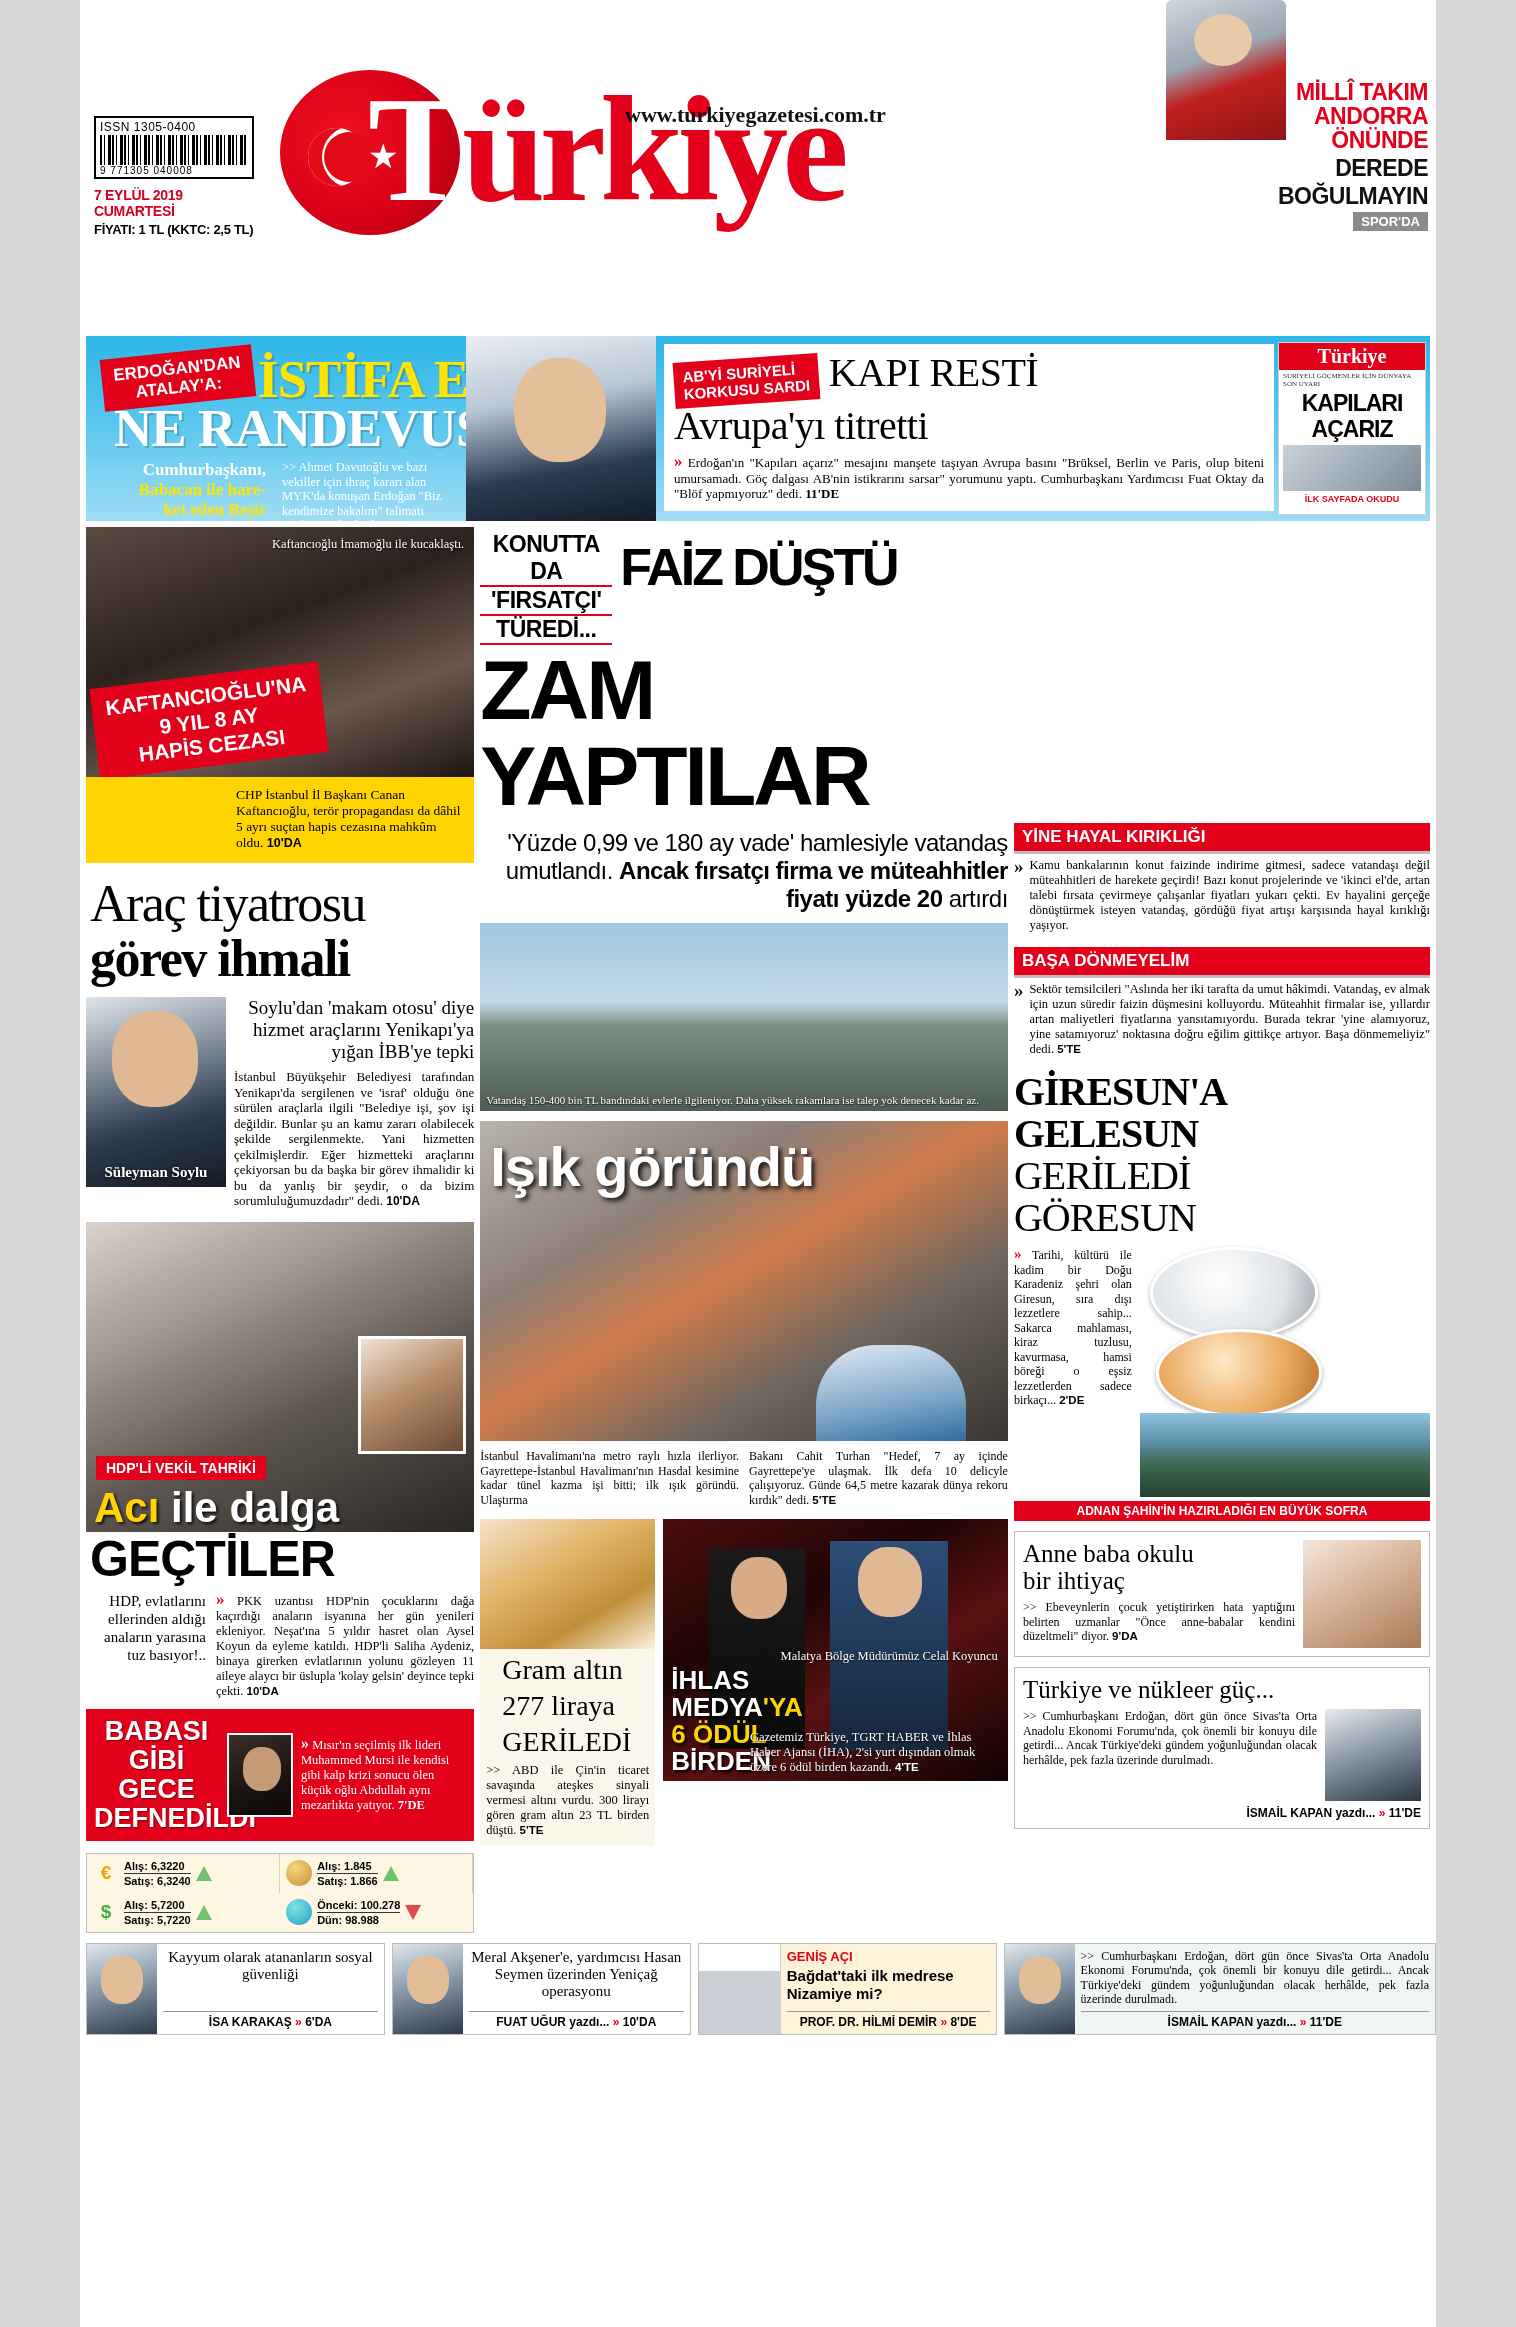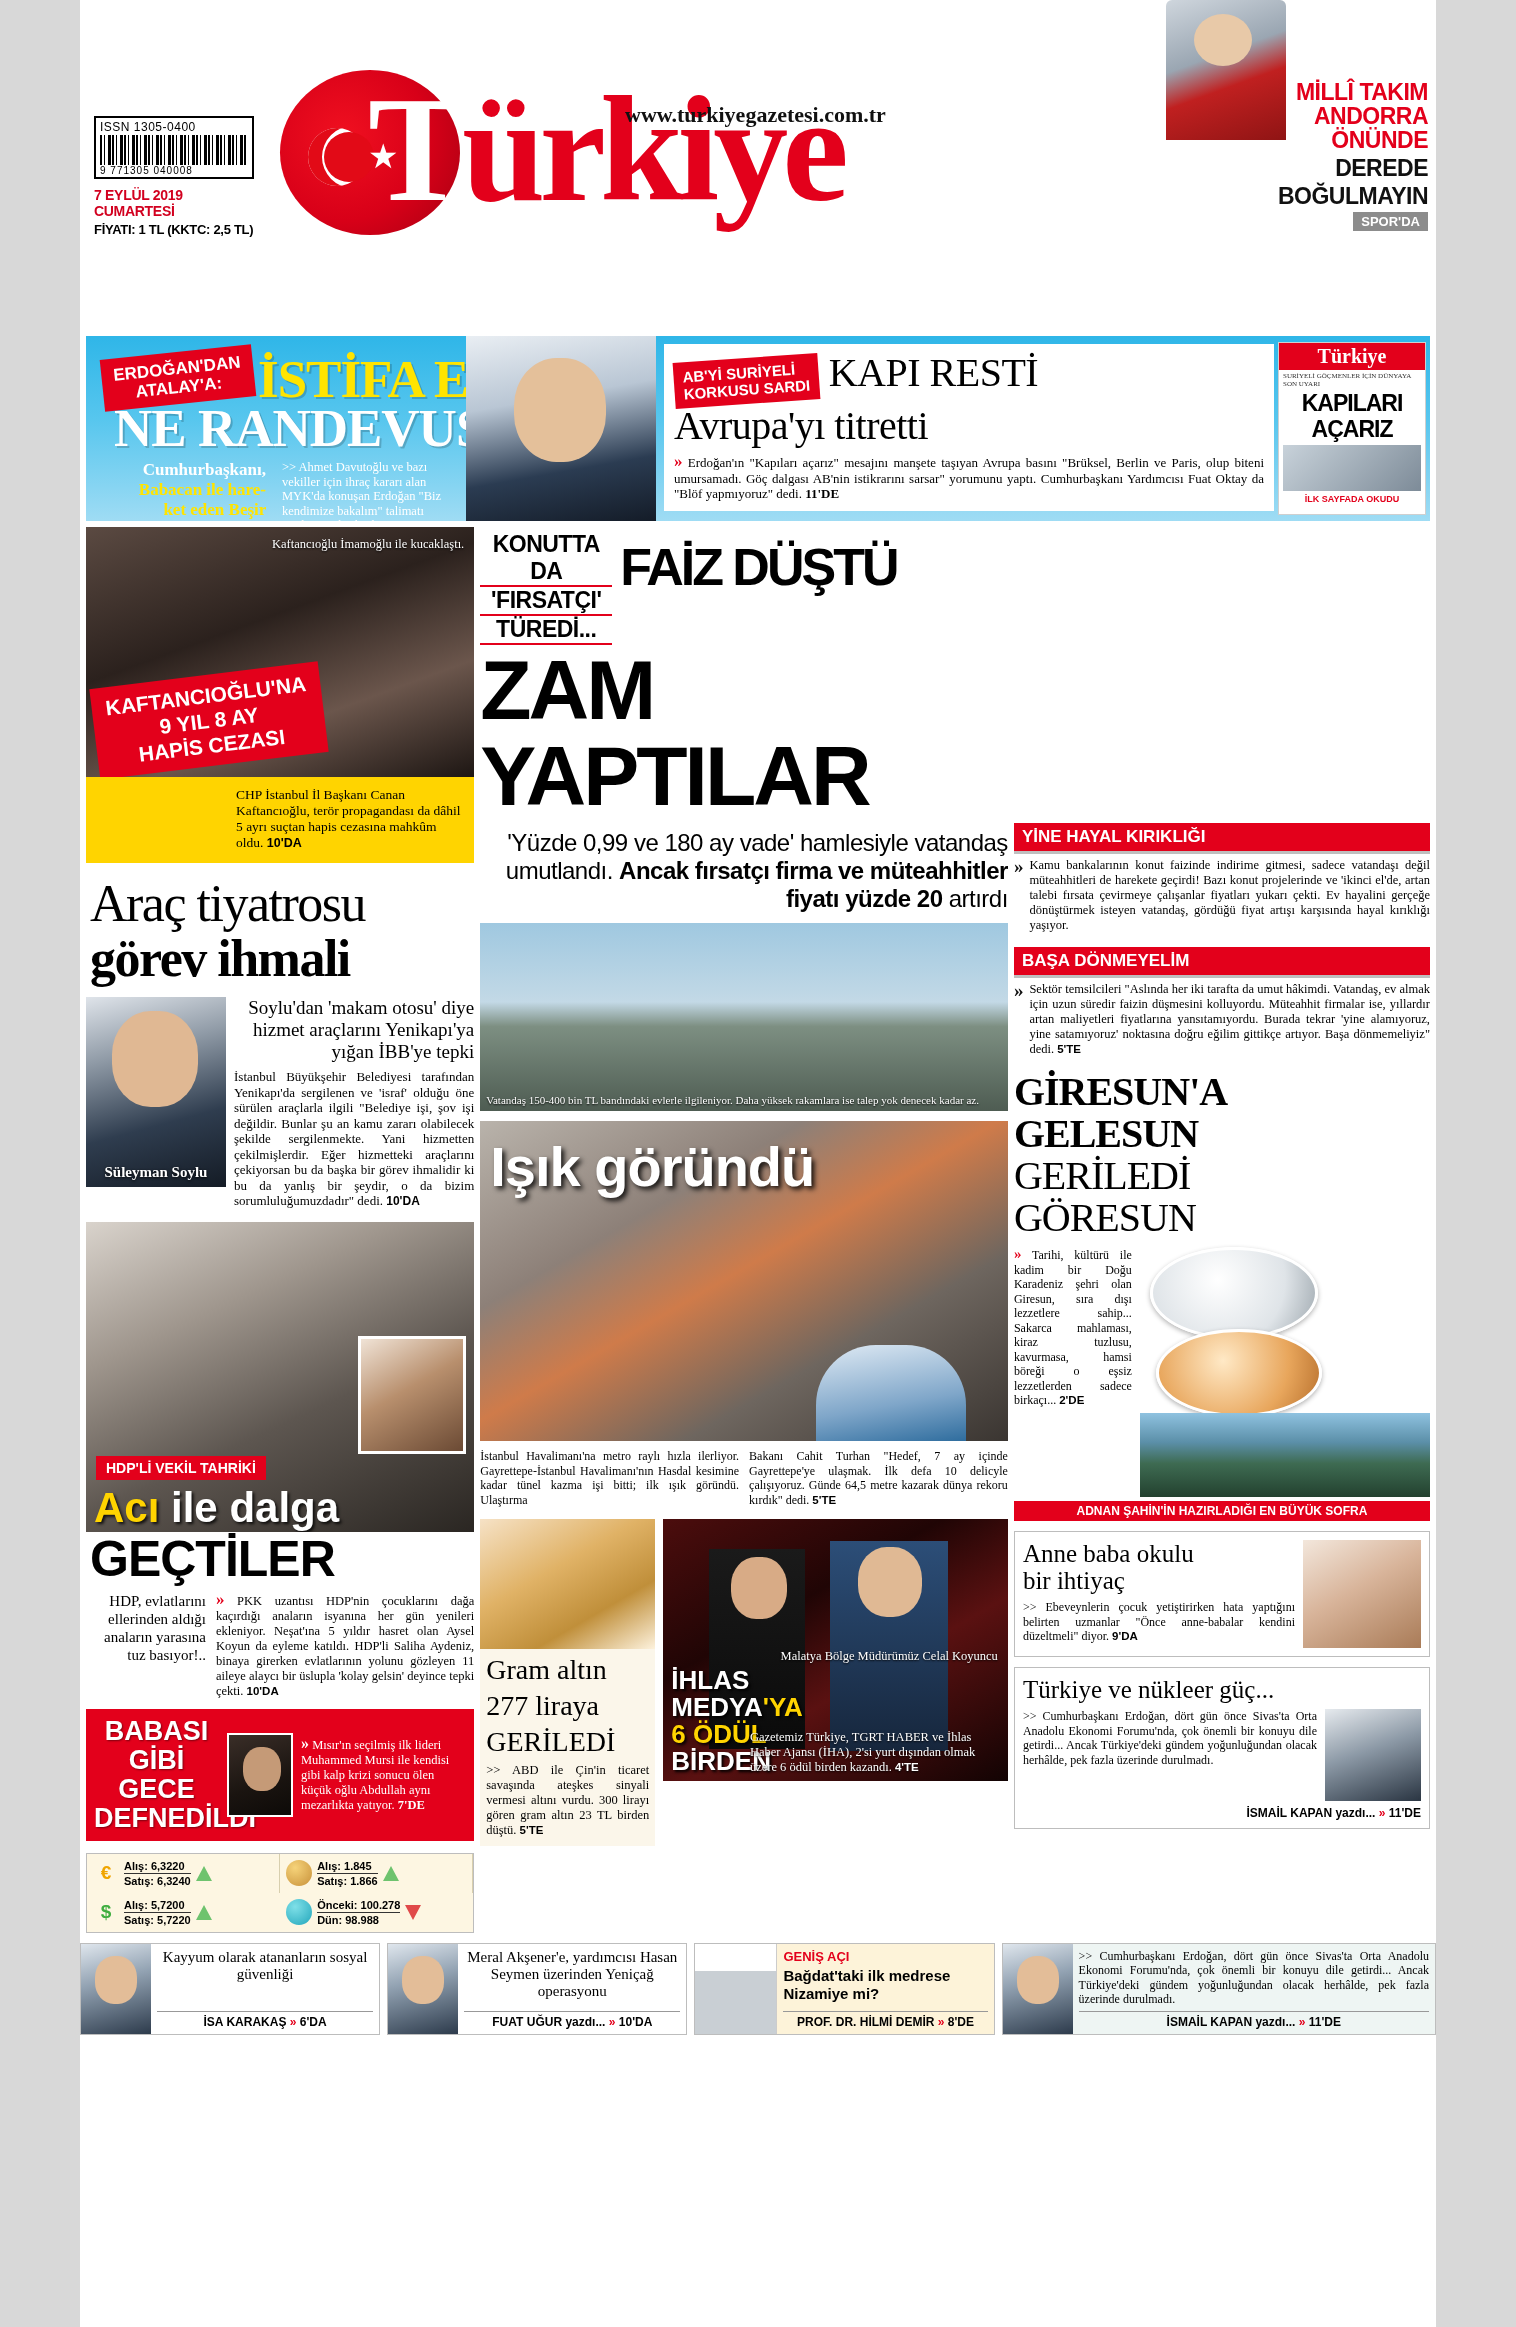--- a/index.html
+++ b/index.html
@@ -180,21 +180,21 @@
      font-size:56px; line-height:56px; color:#fff; text-shadow:3px 3px 5px rgba(0,0,0,.85); letter-spacing:-1px;}
   .isik-helm { position:absolute; right:42px; bottom:0; width:150px; height:96px; border-radius:60px 60px 0 0;
      background:linear-gradient(170deg,#dfeaf4,#7fa6c9 60%,#2f6d9e);}
   .isik-cols { display:flex; gap:10px; margin-top:8px; }
   .isik-cols div { flex:1; font-size:12px; line-height:14.5px; text-align:justify;}
   .isik-cols b { font-family:"Liberation Sans",sans-serif; font-size:11.5px;}
 
   .gold-row { display:flex; margin-top:12px; gap:8px; }
   .gold-box { width:175px; background:#fbf6ea; position:relative; }
   .gold-img { height:130px; background:linear-gradient(150deg,#f6e2c6 0%, #e0b266 40%, #c08f3a 70%, #fdf2dd 100%);}
-  .gold-h { font-family:"Liberation Serif",serif; font-size:28px; line-height:30px; padding:6px 6px 0;}
+  .gold-h { font-family:"Liberation Serif",serif; font-size:28px; line-height:30px; padding:6px 22px 0;}
   .gold-b { font-size:12.5px; line-height:15px; padding:6px 6px 8px; text-align:justify;}
   .gold-b b{font-family:"Liberation Sans",sans-serif;font-size:11.5px;}
   .ihlas-box { flex:1; position:relative; height:262px;
      background: linear-gradient(150deg,#4c0d0d 0%, #200505 35%, #5a1111 60%, #120303 100%); overflow:hidden;}
   .ihlas-p1 { position:absolute; left:46px; top:30px; width:96px; height:200px; background:linear-gradient(180deg,#1a1a1a,#0a0a0a);}
   .ihlas-p1:after{content:"";position:absolute;left:22px;top:8px;width:56px;height:62px;border-radius:45%;background:#d8ab86;}
   .ihlas-p2 { position:absolute; right:60px; top:22px; width:118px; height:210px; background:linear-gradient(180deg,#2c4e78,#16263c);}
   .ihlas-p2:after{content:"";position:absolute;left:28px;top:6px;width:64px;height:70px;border-radius:45%;background:#e0b994;}
   .ihlas-tag { position:absolute; left:8px; bottom:6px; font-family:"Liberation Sans",sans-serif; font-weight:bold;
      font-size:26px; line-height:27px; color:#fff; text-shadow:2px 2px 3px #000;}
@@ -240,21 +240,21 @@
 
   .nuk-box { border:1px solid #bdbdbd; margin-top:10px; padding:8px; }
   .nuk-h { font-family:"Liberation Serif",serif; font-size:25px; line-height:27px;}
   .nuk-wrap { display:flex; gap:8px; margin-top:6px;}
   .nuk-b { flex:1; font-size:12px; line-height:14.5px; text-align:justify;}
   .nuk-img { width:96px; height:92px; background:linear-gradient(160deg,#e6eaee,#8c99a6 45%,#2a3542);}
   .nuk-sig { text-align:right; font-family:"Liberation Sans",sans-serif; font-weight:bold; font-size:12px; margin-top:5px;}
   .nuk-sig .q{color:#e3001b;}
 
   
-  .bottom-row { display:flex; margin:10px 0 0; gap:7px; align-items:stretch;}
+  .bottom-row { display:flex; margin:10px 0 0; gap:7px; align-items:stretch;padding-left:6px;}
   .colm { flex:1; border:1px solid #bdbdbd; display:flex; background:#fff; min-height:92px;}
   .colm-ph { width:70px; background:linear-gradient(165deg,#dfe6ed,#93a3b3 40%,#2d3b4c);position:relative;}
   .colm-ph:after{content:"";position:absolute;left:14px;top:12px;width:42px;height:48px;border-radius:45%;background:#e3bd98;}
   .colm-tx { flex:1; padding:5px 6px; display:flex; flex-direction:column; justify-content:space-between;}
   .colm-h { font-family:"Liberation Serif",serif; font-size:15px; line-height:17px; text-align:center;}
   .colm-f { border-top:1px solid #999; margin-top:4px; padding-top:3px; text-align:center;
      font-family:"Liberation Sans",sans-serif; font-weight:bold; font-size:12px;}
   .colm-f .q { color:#e3001b; }
   .colm-clip { width:82px; background:#f1f1f1; border-right:1px solid #ccc;
      background-image:linear-gradient(180deg,#fff 0 30%,#c9cfd4 30% 100%);}

